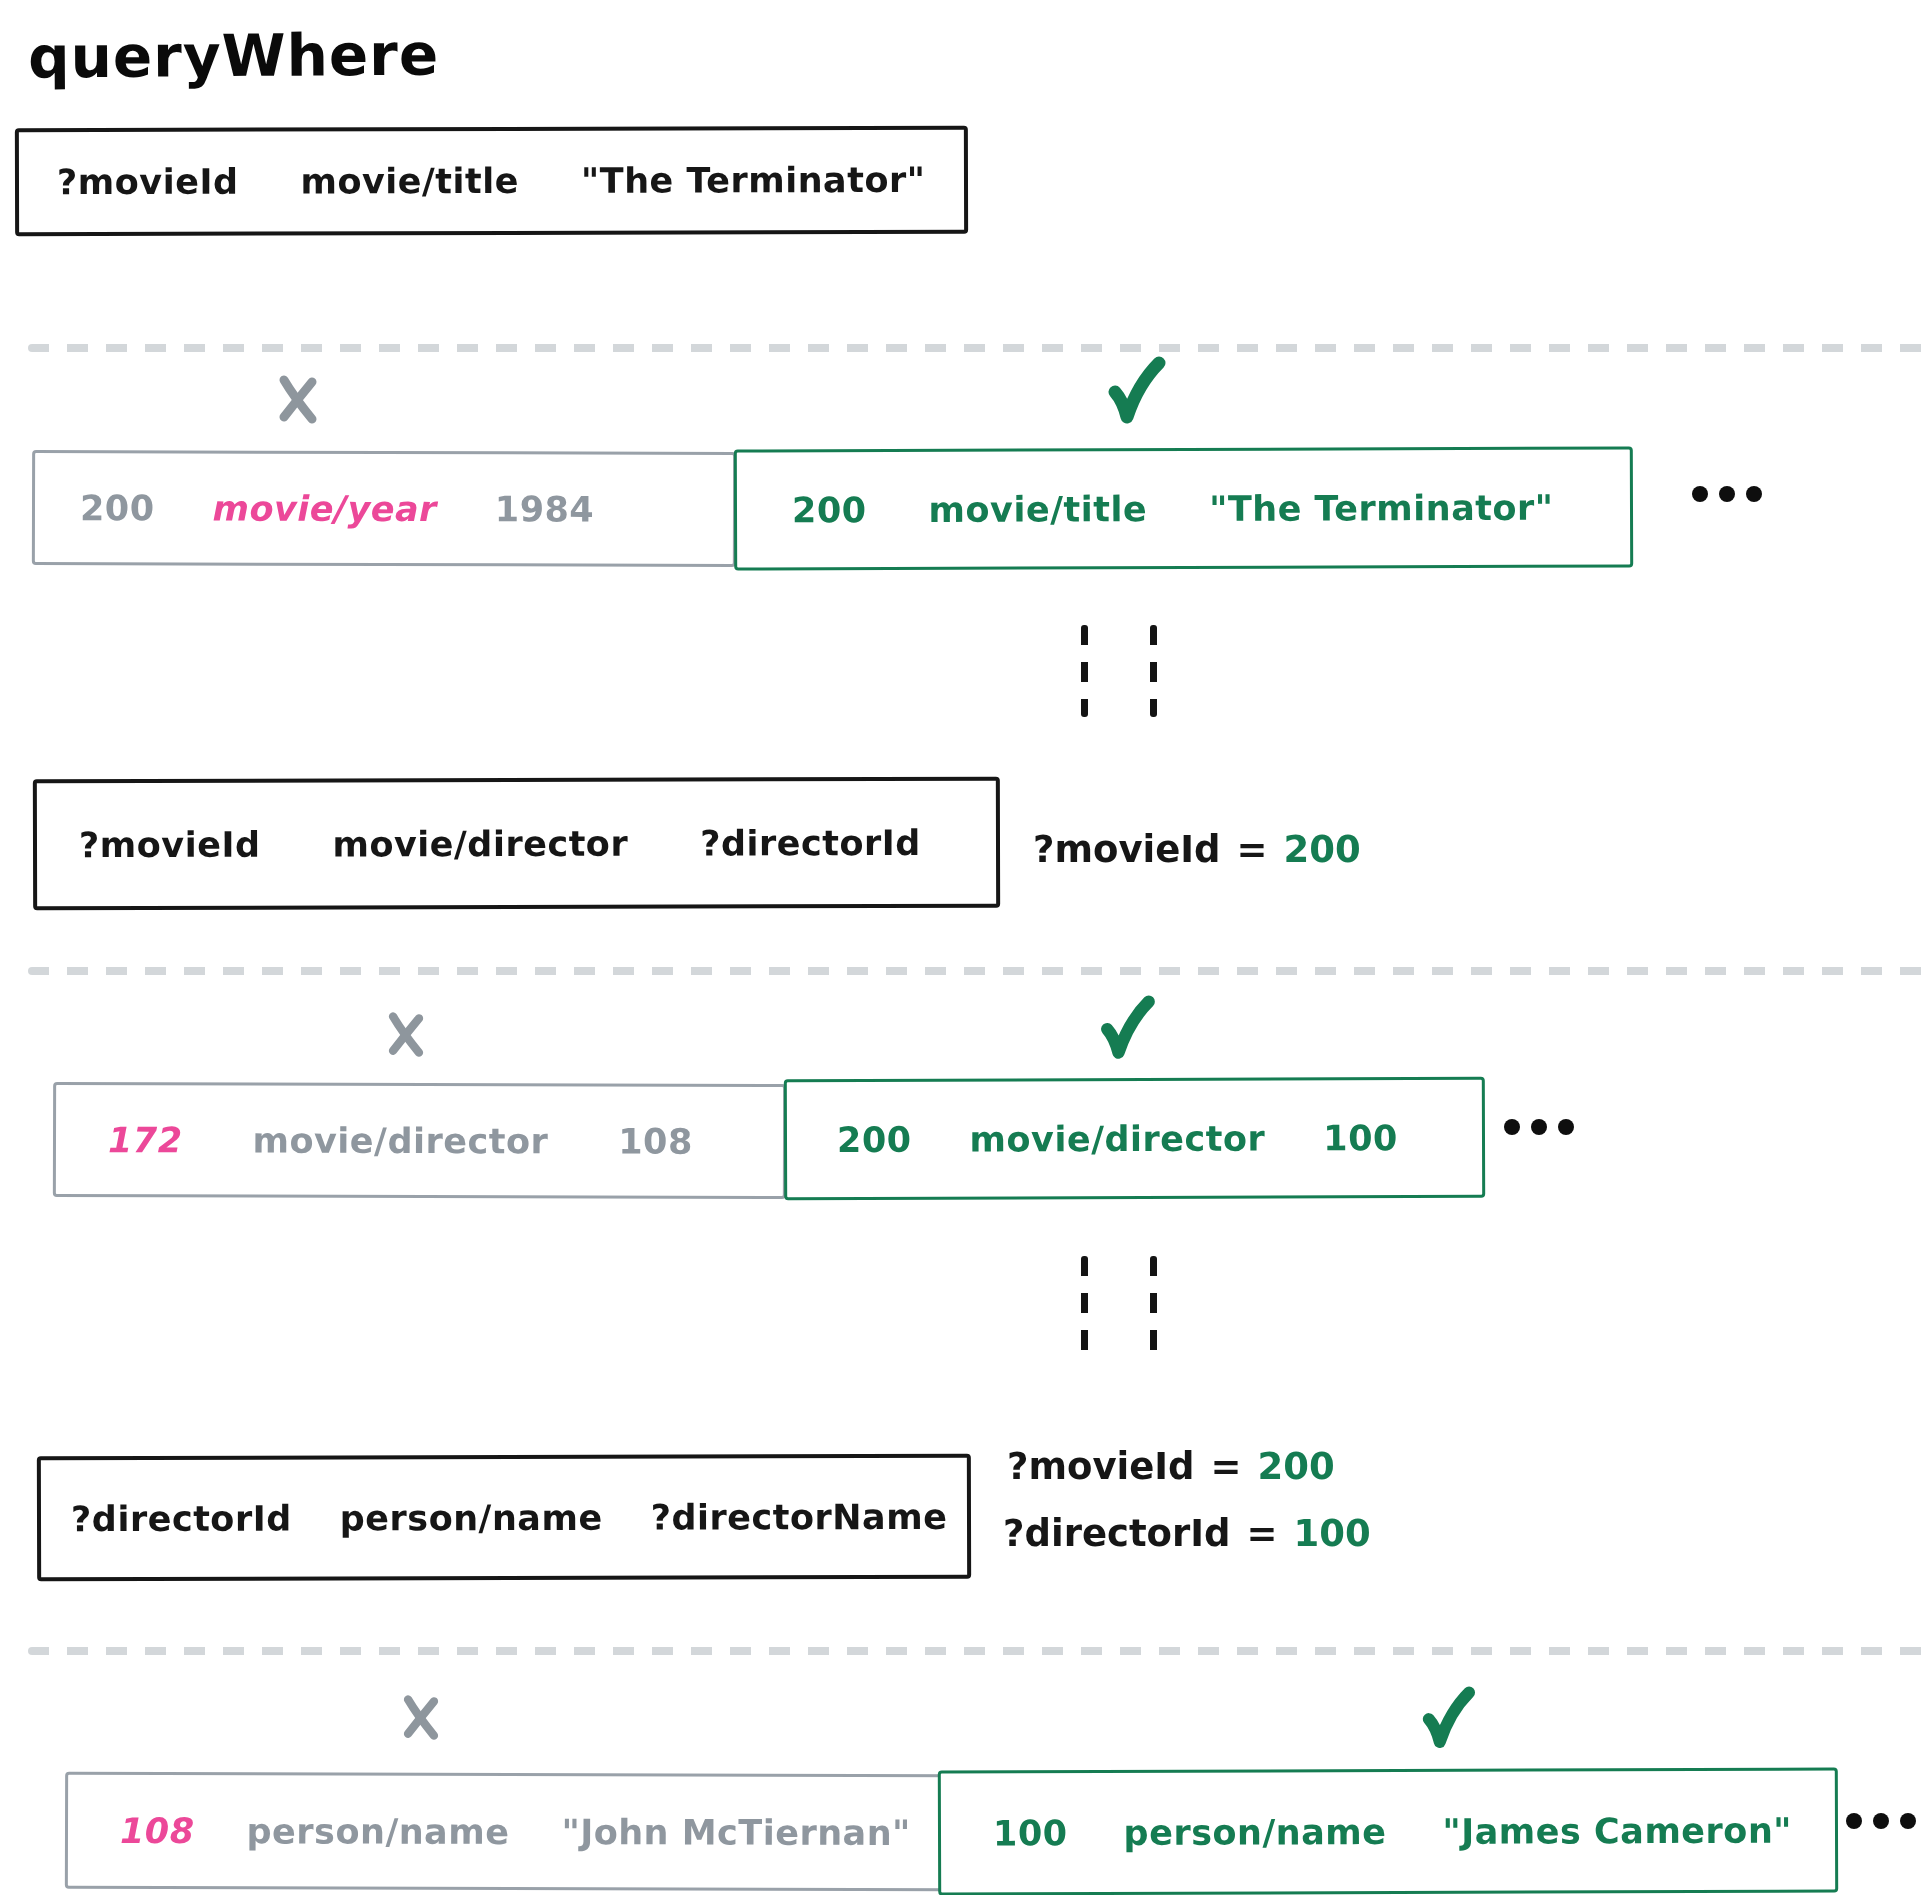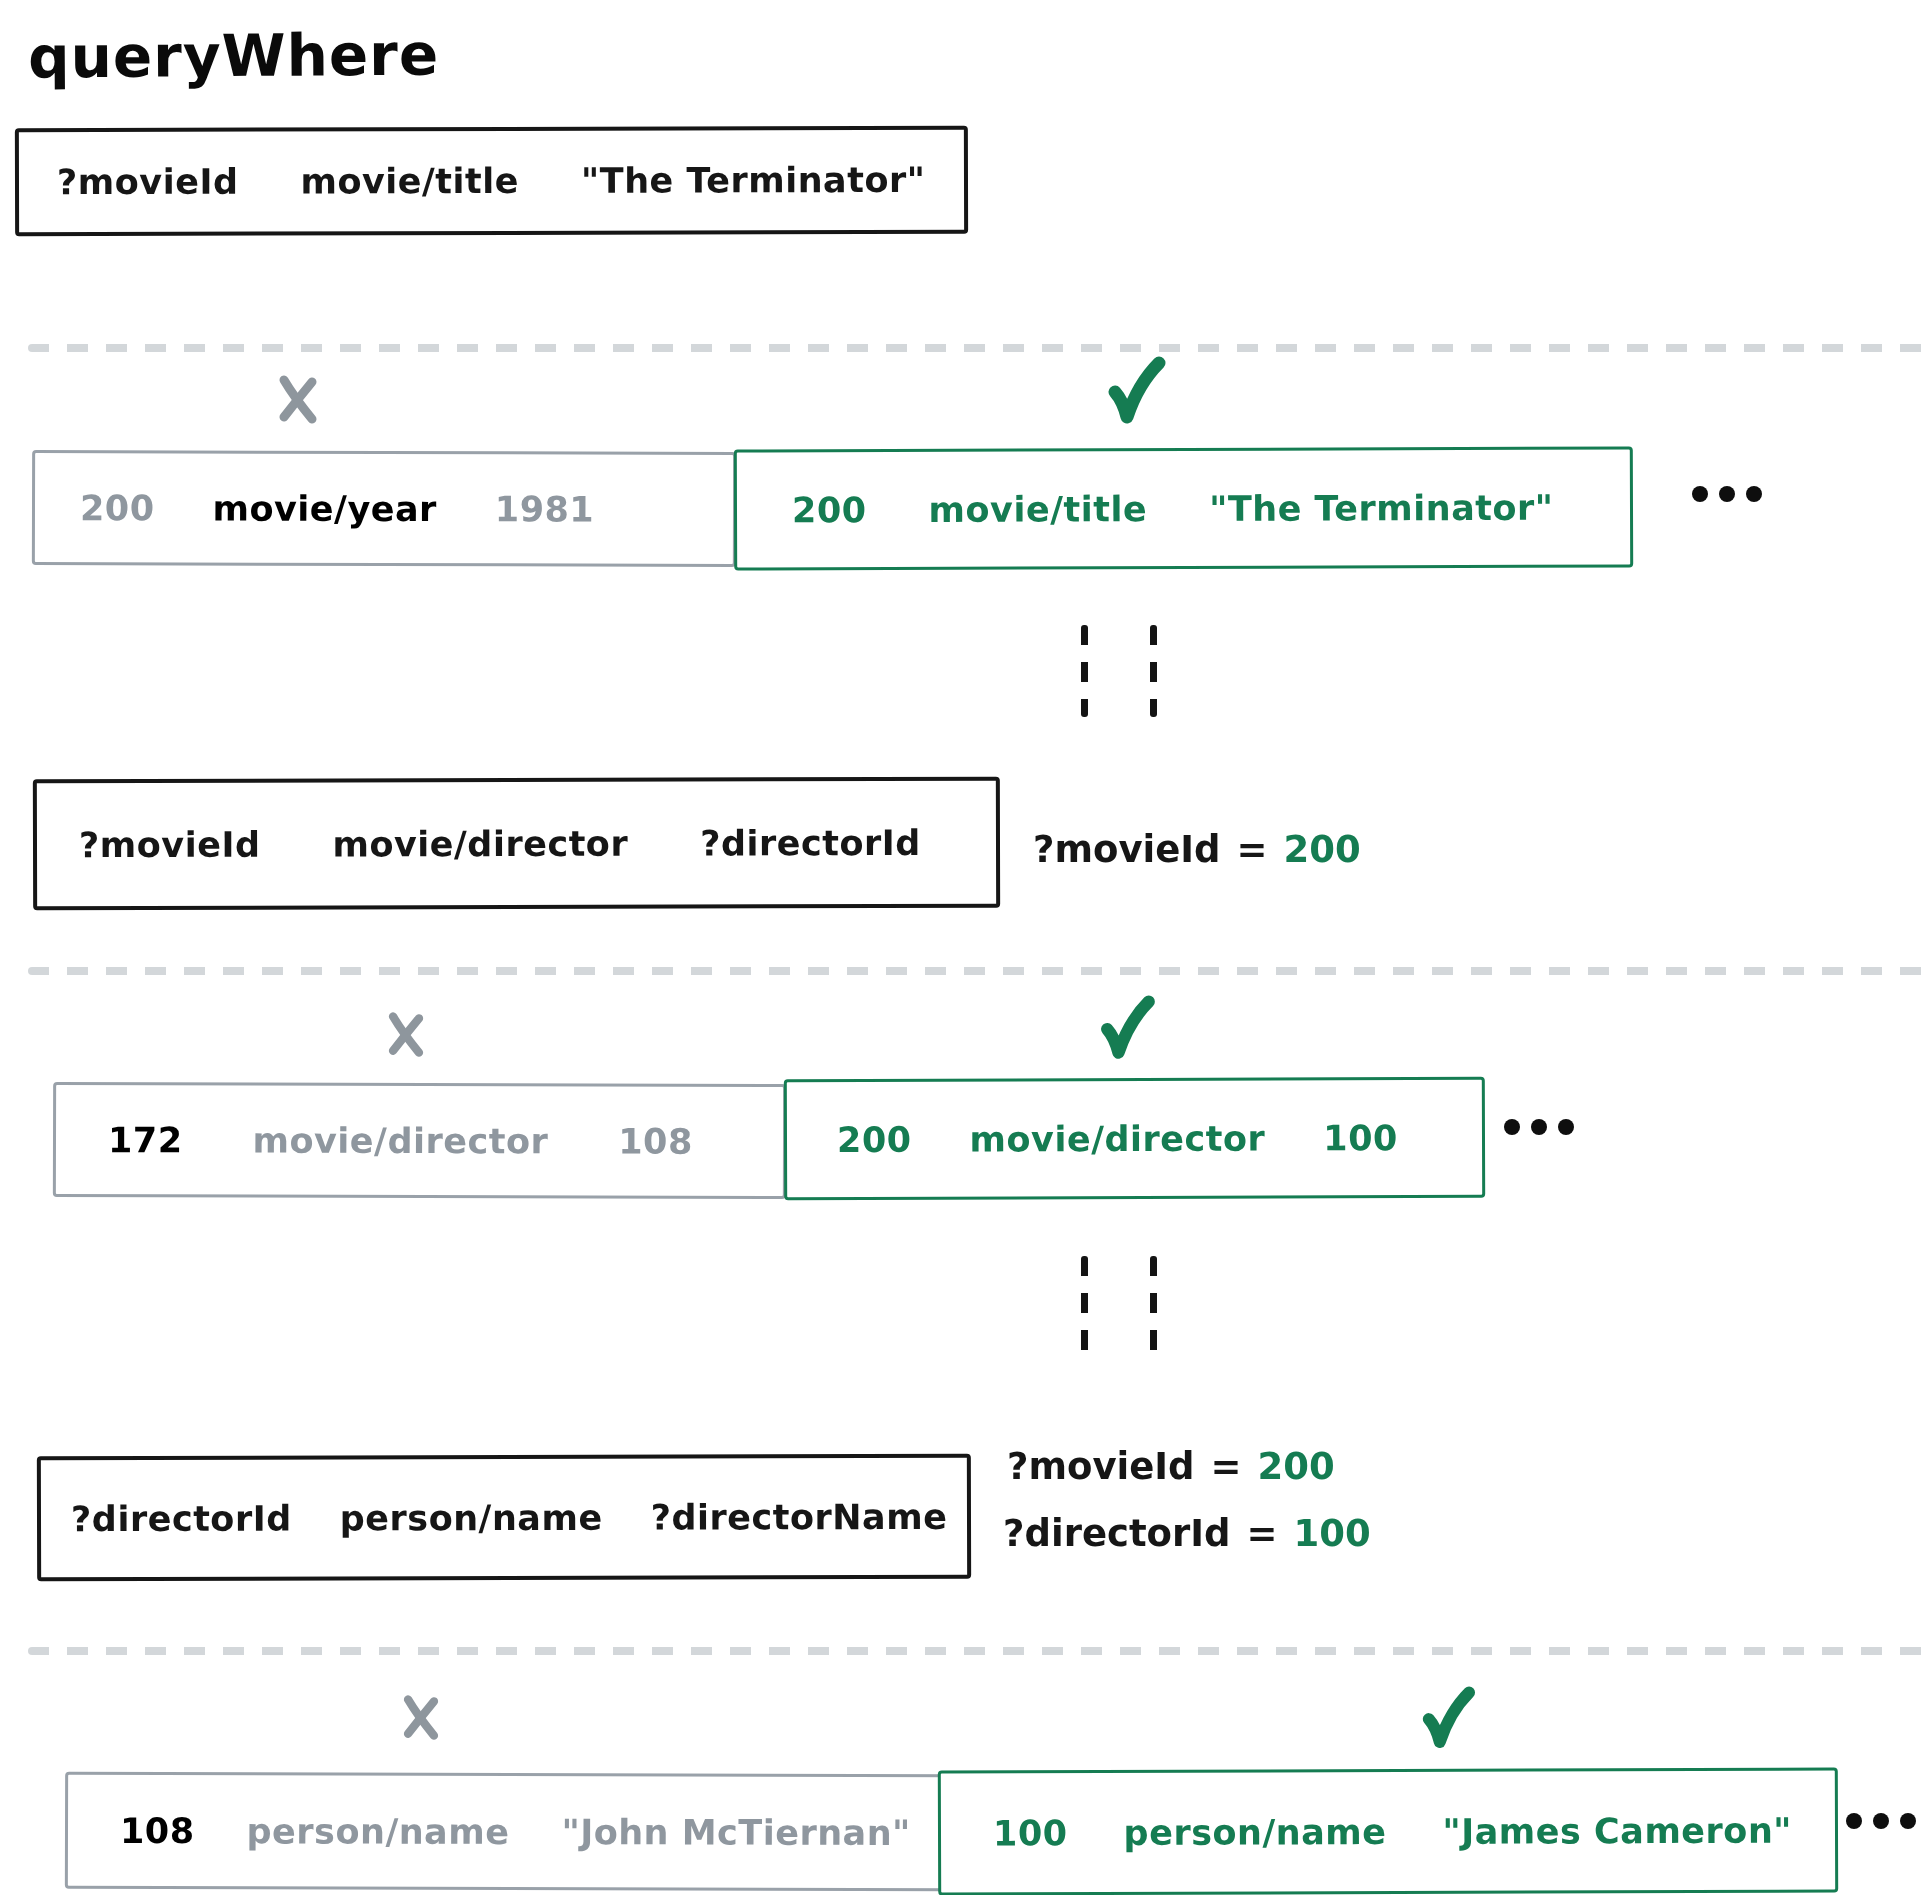--- a/index.html
+++ b/index.html
@@ -19,21 +19,21 @@
 
   
   .dbox{
     display:flex;align-items:center;
     font-size:35px;font-weight:600;letter-spacing:0.5px;
     background:#fff;border-radius:4px;white-space:pre;
   }
   .dbox.black{border:4px solid #161616;color:#161616;transform:rotate(-0.15deg);}
   .dbox.gray {border:3px solid #99a1a9;color:#8f979f;transform:rotate(0.15deg);}
   .dbox.green{border:3.5px solid #157c52;color:#157c52;transform:rotate(-0.2deg);}
-  .hl-red{color:#000000;}
+  .hl-red{color:#ec4899;font-style:italic;}
 
   
   .sep{
     height:8px;border-radius:4px;
     background:repeating-linear-gradient(90deg,#d3d7da 0 21px,transparent 21px 39px);
   }
 
   
   .vdash{
     width:7px;border-radius:3px;
@@ -67,21 +67,21 @@
 <div class="abs" style="left:271px;top:370px;">
   <svg width="54" height="60" viewBox="0 0 54 60">
     <path d="M13 10 Q23 27 41 49" fill="none" stroke="#8e969d" stroke-width="9" stroke-linecap="round"></path>
     <path d="M41 12 Q27 29 13 47" fill="none" stroke="#8e969d" stroke-width="9" stroke-linecap="round"></path>
   </svg>
 </div>
 
 <div class="abs dbox gray" style="left:32px;top:451px;width:653px;height:109px;padding-left:45px;gap:58px;">
   <span class="cell">200</span>
   <span class="cell hl-red">movie/year</span>
-  <span class="cell">1981</span>
+  <span class="cell">1984</span>
 </div>
 
 <div class="abs" style="left:1100px;top:354px;">
   <svg width="72" height="78" viewBox="0 0 72 78">
     <path d="M15 38 Q23 47 27 63 Q38 30 59 9" fill="none" stroke="#157c52" stroke-width="13" stroke-linecap="round" stroke-linejoin="round"></path>
   </svg>
 </div>
 
 <div class="abs dbox green" style="left:734px;top:448px;width:838px;height:115px;padding-left:55px;gap:62px;">
   <span class="cell">200</span>

